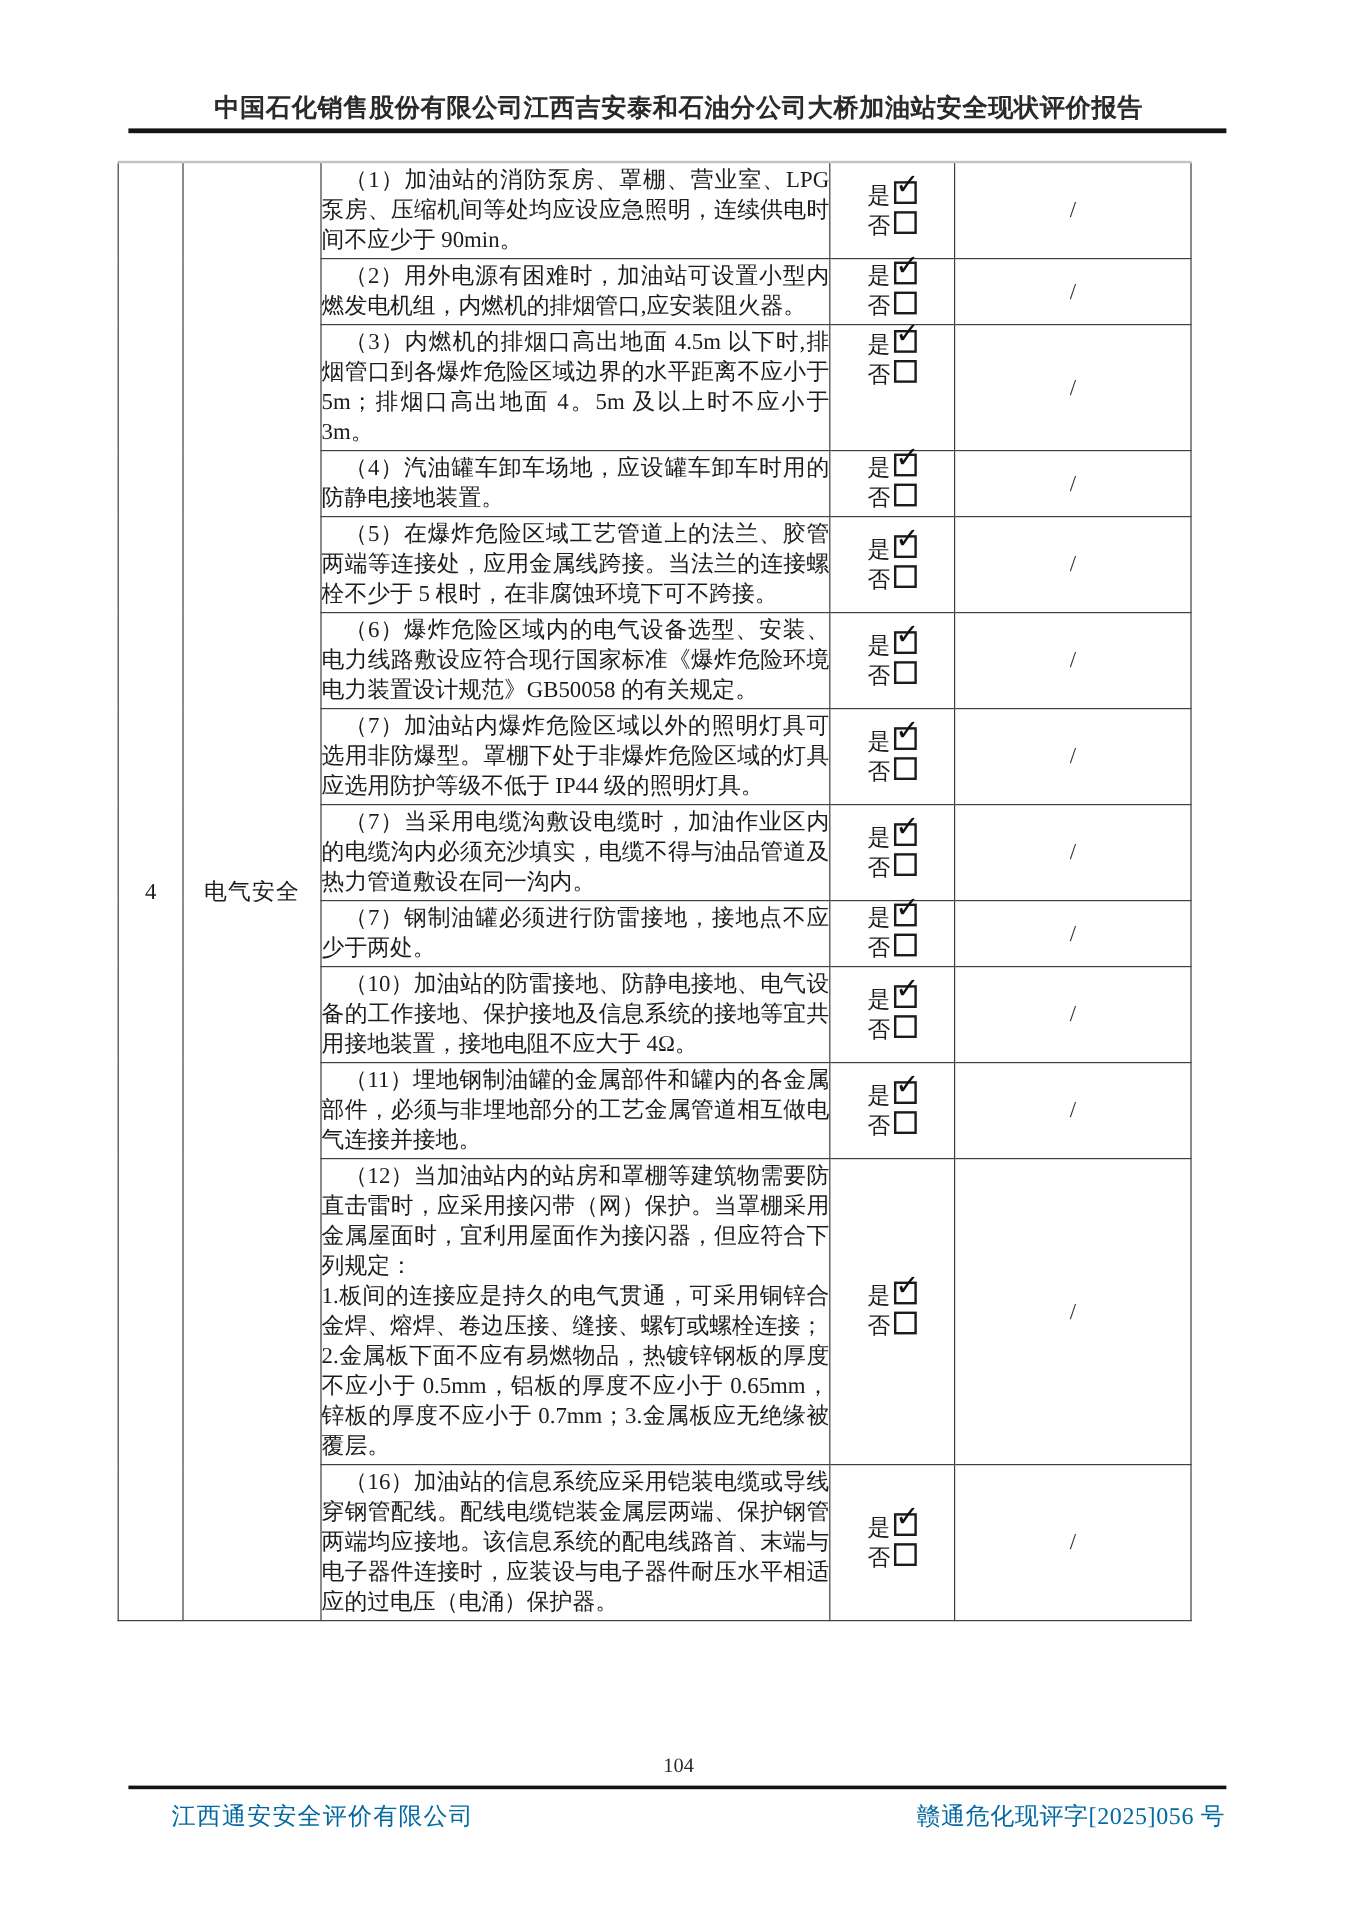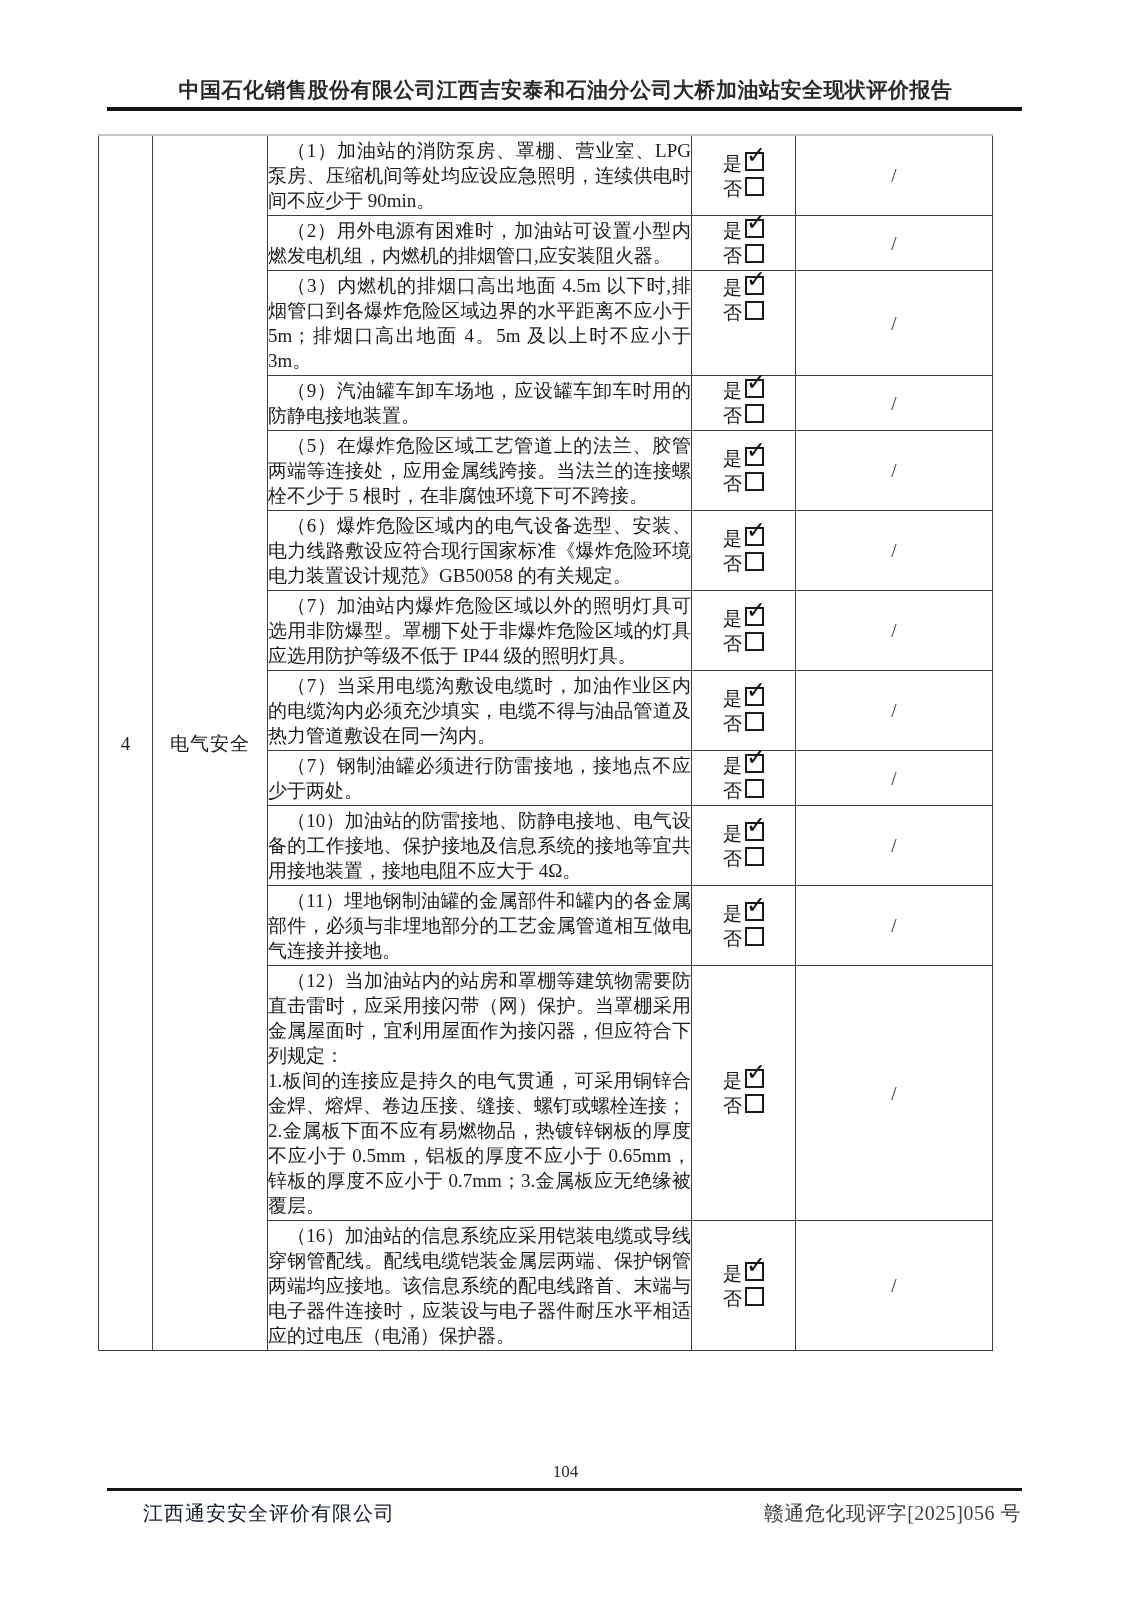--- a/index.html
+++ b/index.html
@@ -50,25 +50,25 @@
   
   .pg-num{
     position:absolute;top:1462px;left:0;width:100%;
     text-align:center;font-size:17px;color:#2a2a2a;
   }
   .ftr-rule{
     position:absolute;top:1488px;left:107px;width:915px;height:3px;
     background:#141414;
   }
   .ftr-left{
-    position:absolute;top:1500px;left:143px;font-size:20px;color:#0f172a;
+    position:absolute;top:1500px;left:143px;font-size:20px;color:#0369a1;
     letter-spacing:1px;
   }
   .ftr-right{
-    position:absolute;top:1500px;right:110px;font-size:20px;color:#404040;
+    position:absolute;top:1500px;right:110px;font-size:20px;color:#0369a1;
     letter-spacing:.5px;
   }
 </style>
 </head>
 <body>
 
 <div class="hdr-title">中国石化销售股份有限公司江西吉安泰和石油分公司大桥加油站安全现状评价报告</div>
 <div class="hdr-rule"></div>
 
 <table class="checklist">
@@ -107,21 +107,21 @@
           <p class="ind">（3）内燃机的排烟口高出地面 4.5m 以下时,排烟管口到各爆炸危险区域边界的水平距离不应小于 5m；排烟口高出地面 4。5m 及以上时不应小于 3m。</p>
         </td>
         <td class="c-chk vtop">
           <span class="cbline"><span>是</span><span class="cb"><span class="tick">✓</span></span></span>
           <span class="cbline"><span>否</span><span class="cb"></span></span>
         </td>
         <td class="c-res">/</td>
       </tr>
       <tr>
         <td class="c-txt">
-          <p class="ind">（9）汽油罐车卸车场地，应设罐车卸车时用的防静电接地装置。</p>
+          <p class="ind">（4）汽油罐车卸车场地，应设罐车卸车时用的防静电接地装置。</p>
         </td>
         <td class="c-chk">
           <span class="cbline"><span>是</span><span class="cb"><span class="tick">✓</span></span></span>
           <span class="cbline"><span>否</span><span class="cb"></span></span>
         </td>
         <td class="c-res">/</td>
       </tr>
       <tr>
         <td class="c-txt">
           <p class="ind">（5）在爆炸危险区域工艺管道上的法兰、胶管两端等连接处，应用金属线跨接。当法兰的连接螺栓不少于 5 根时，在非腐蚀环境下可不跨接。</p>

